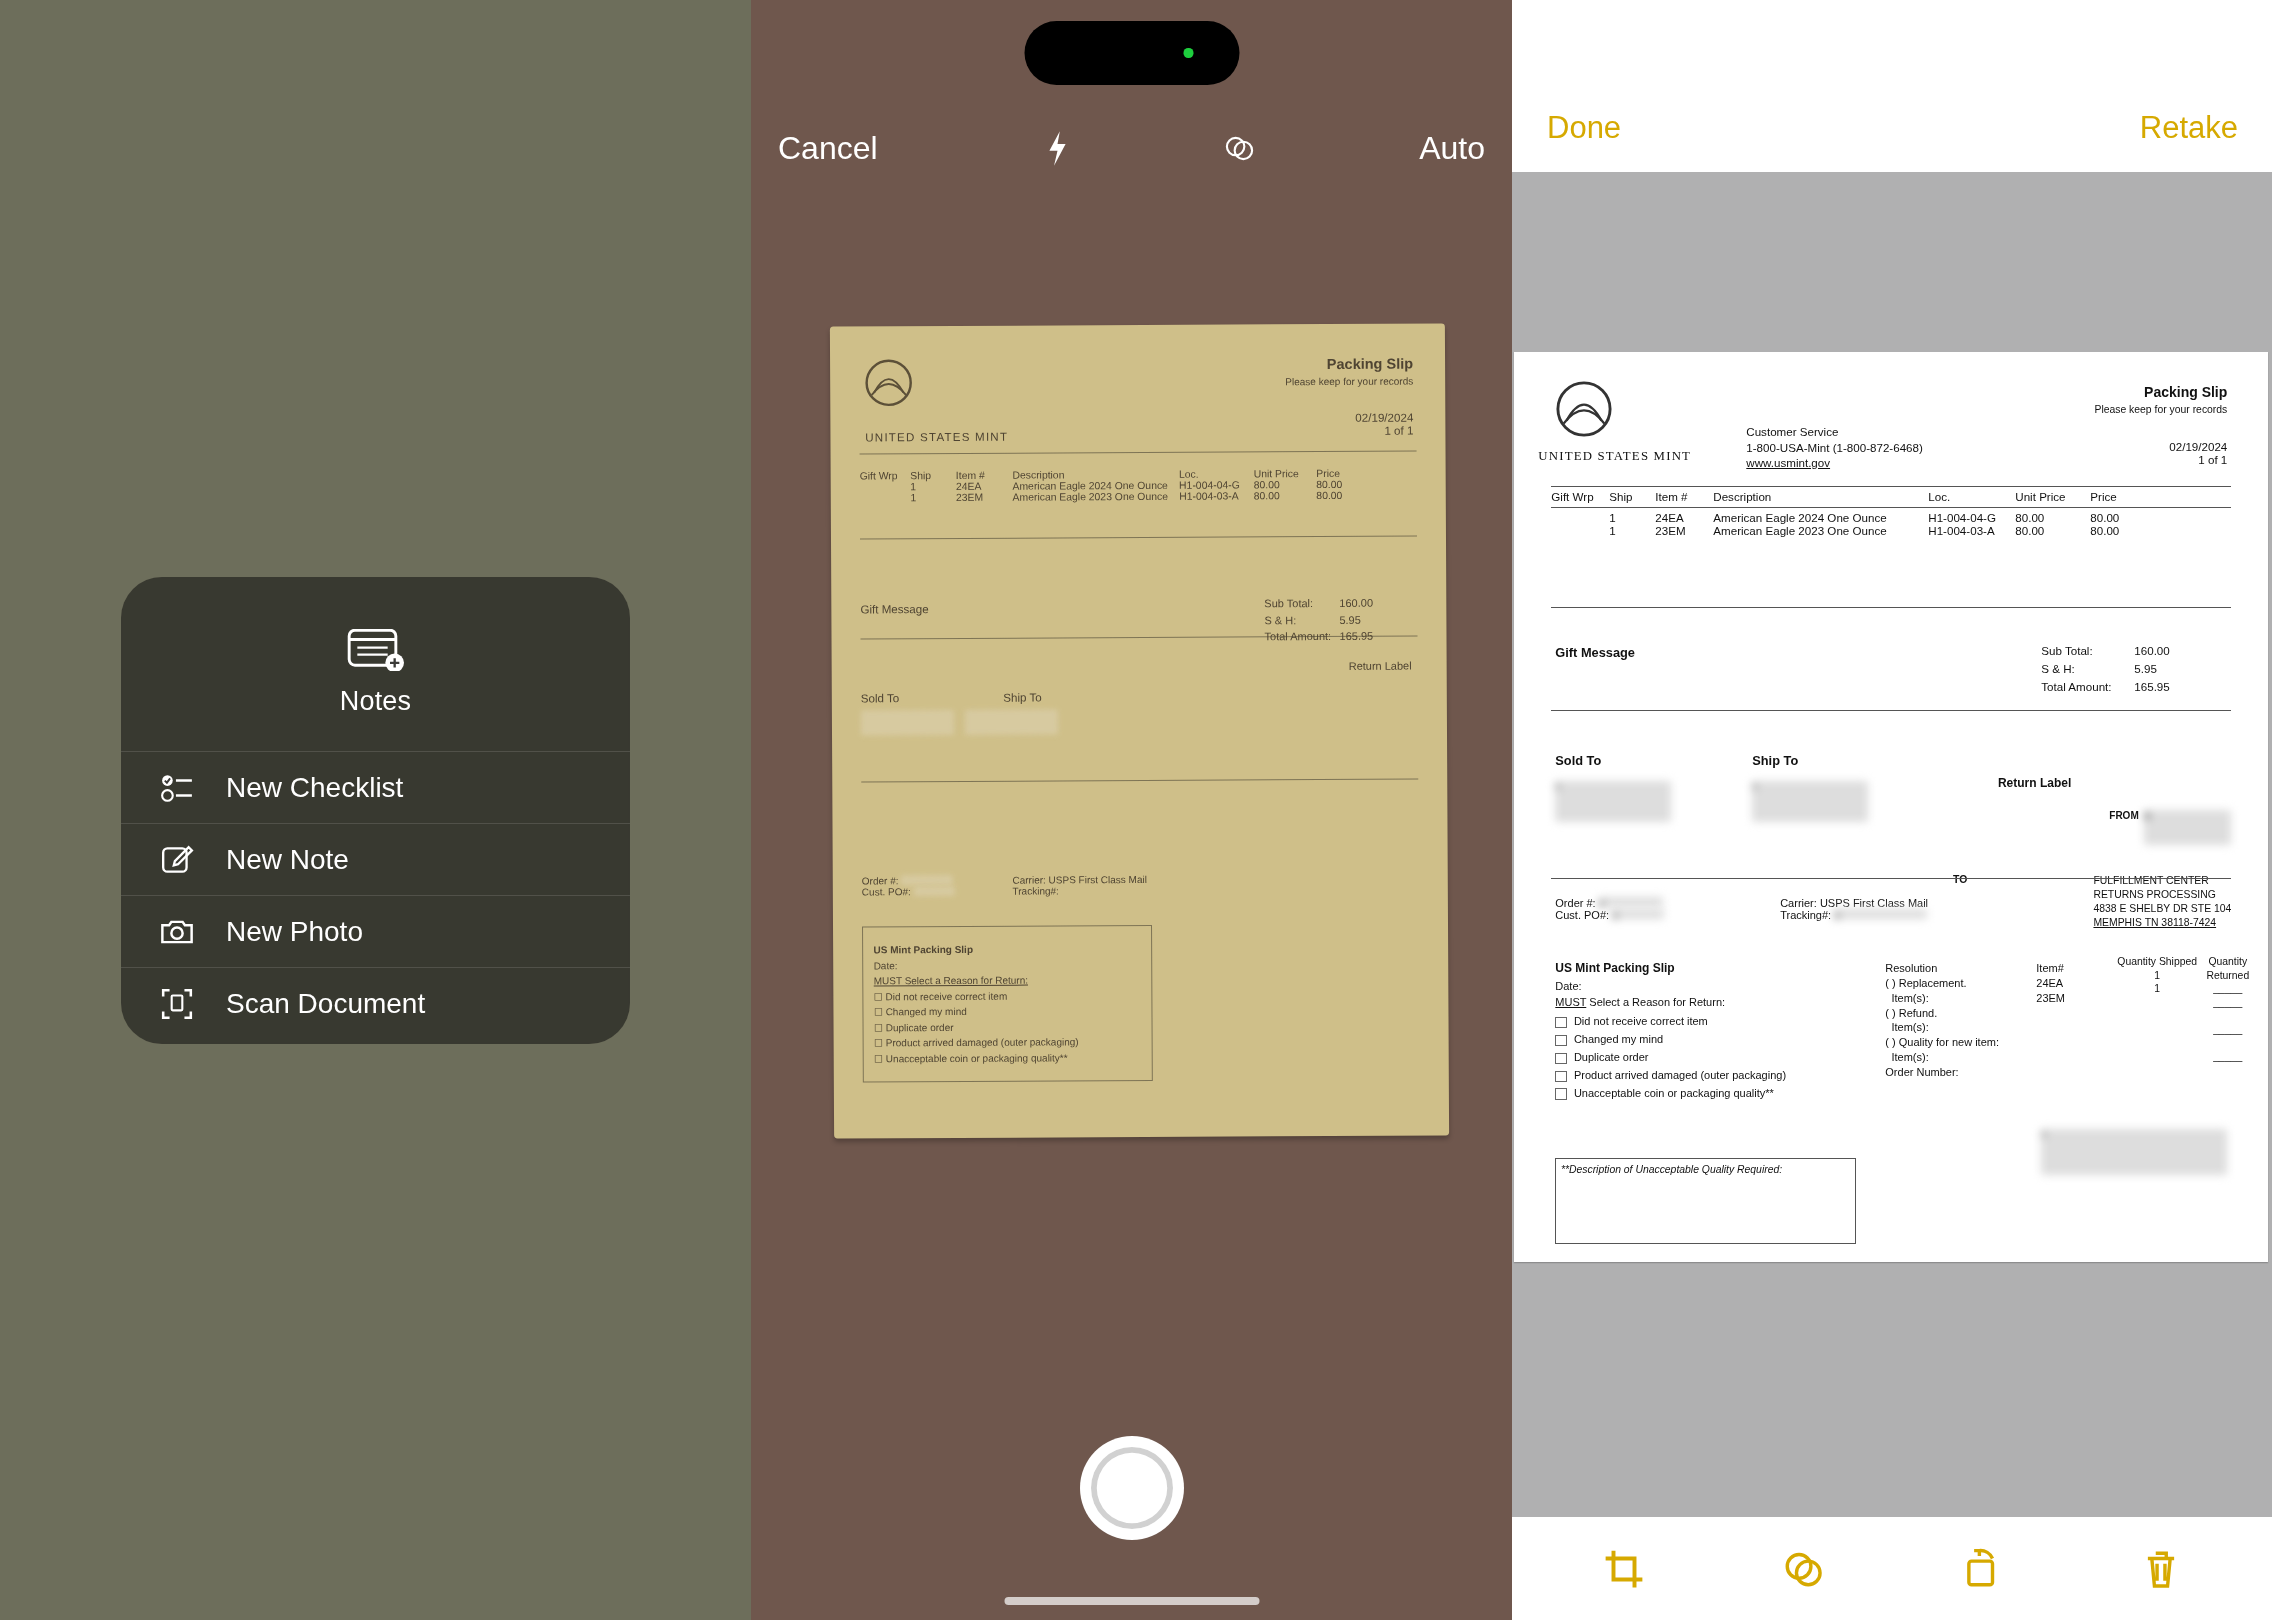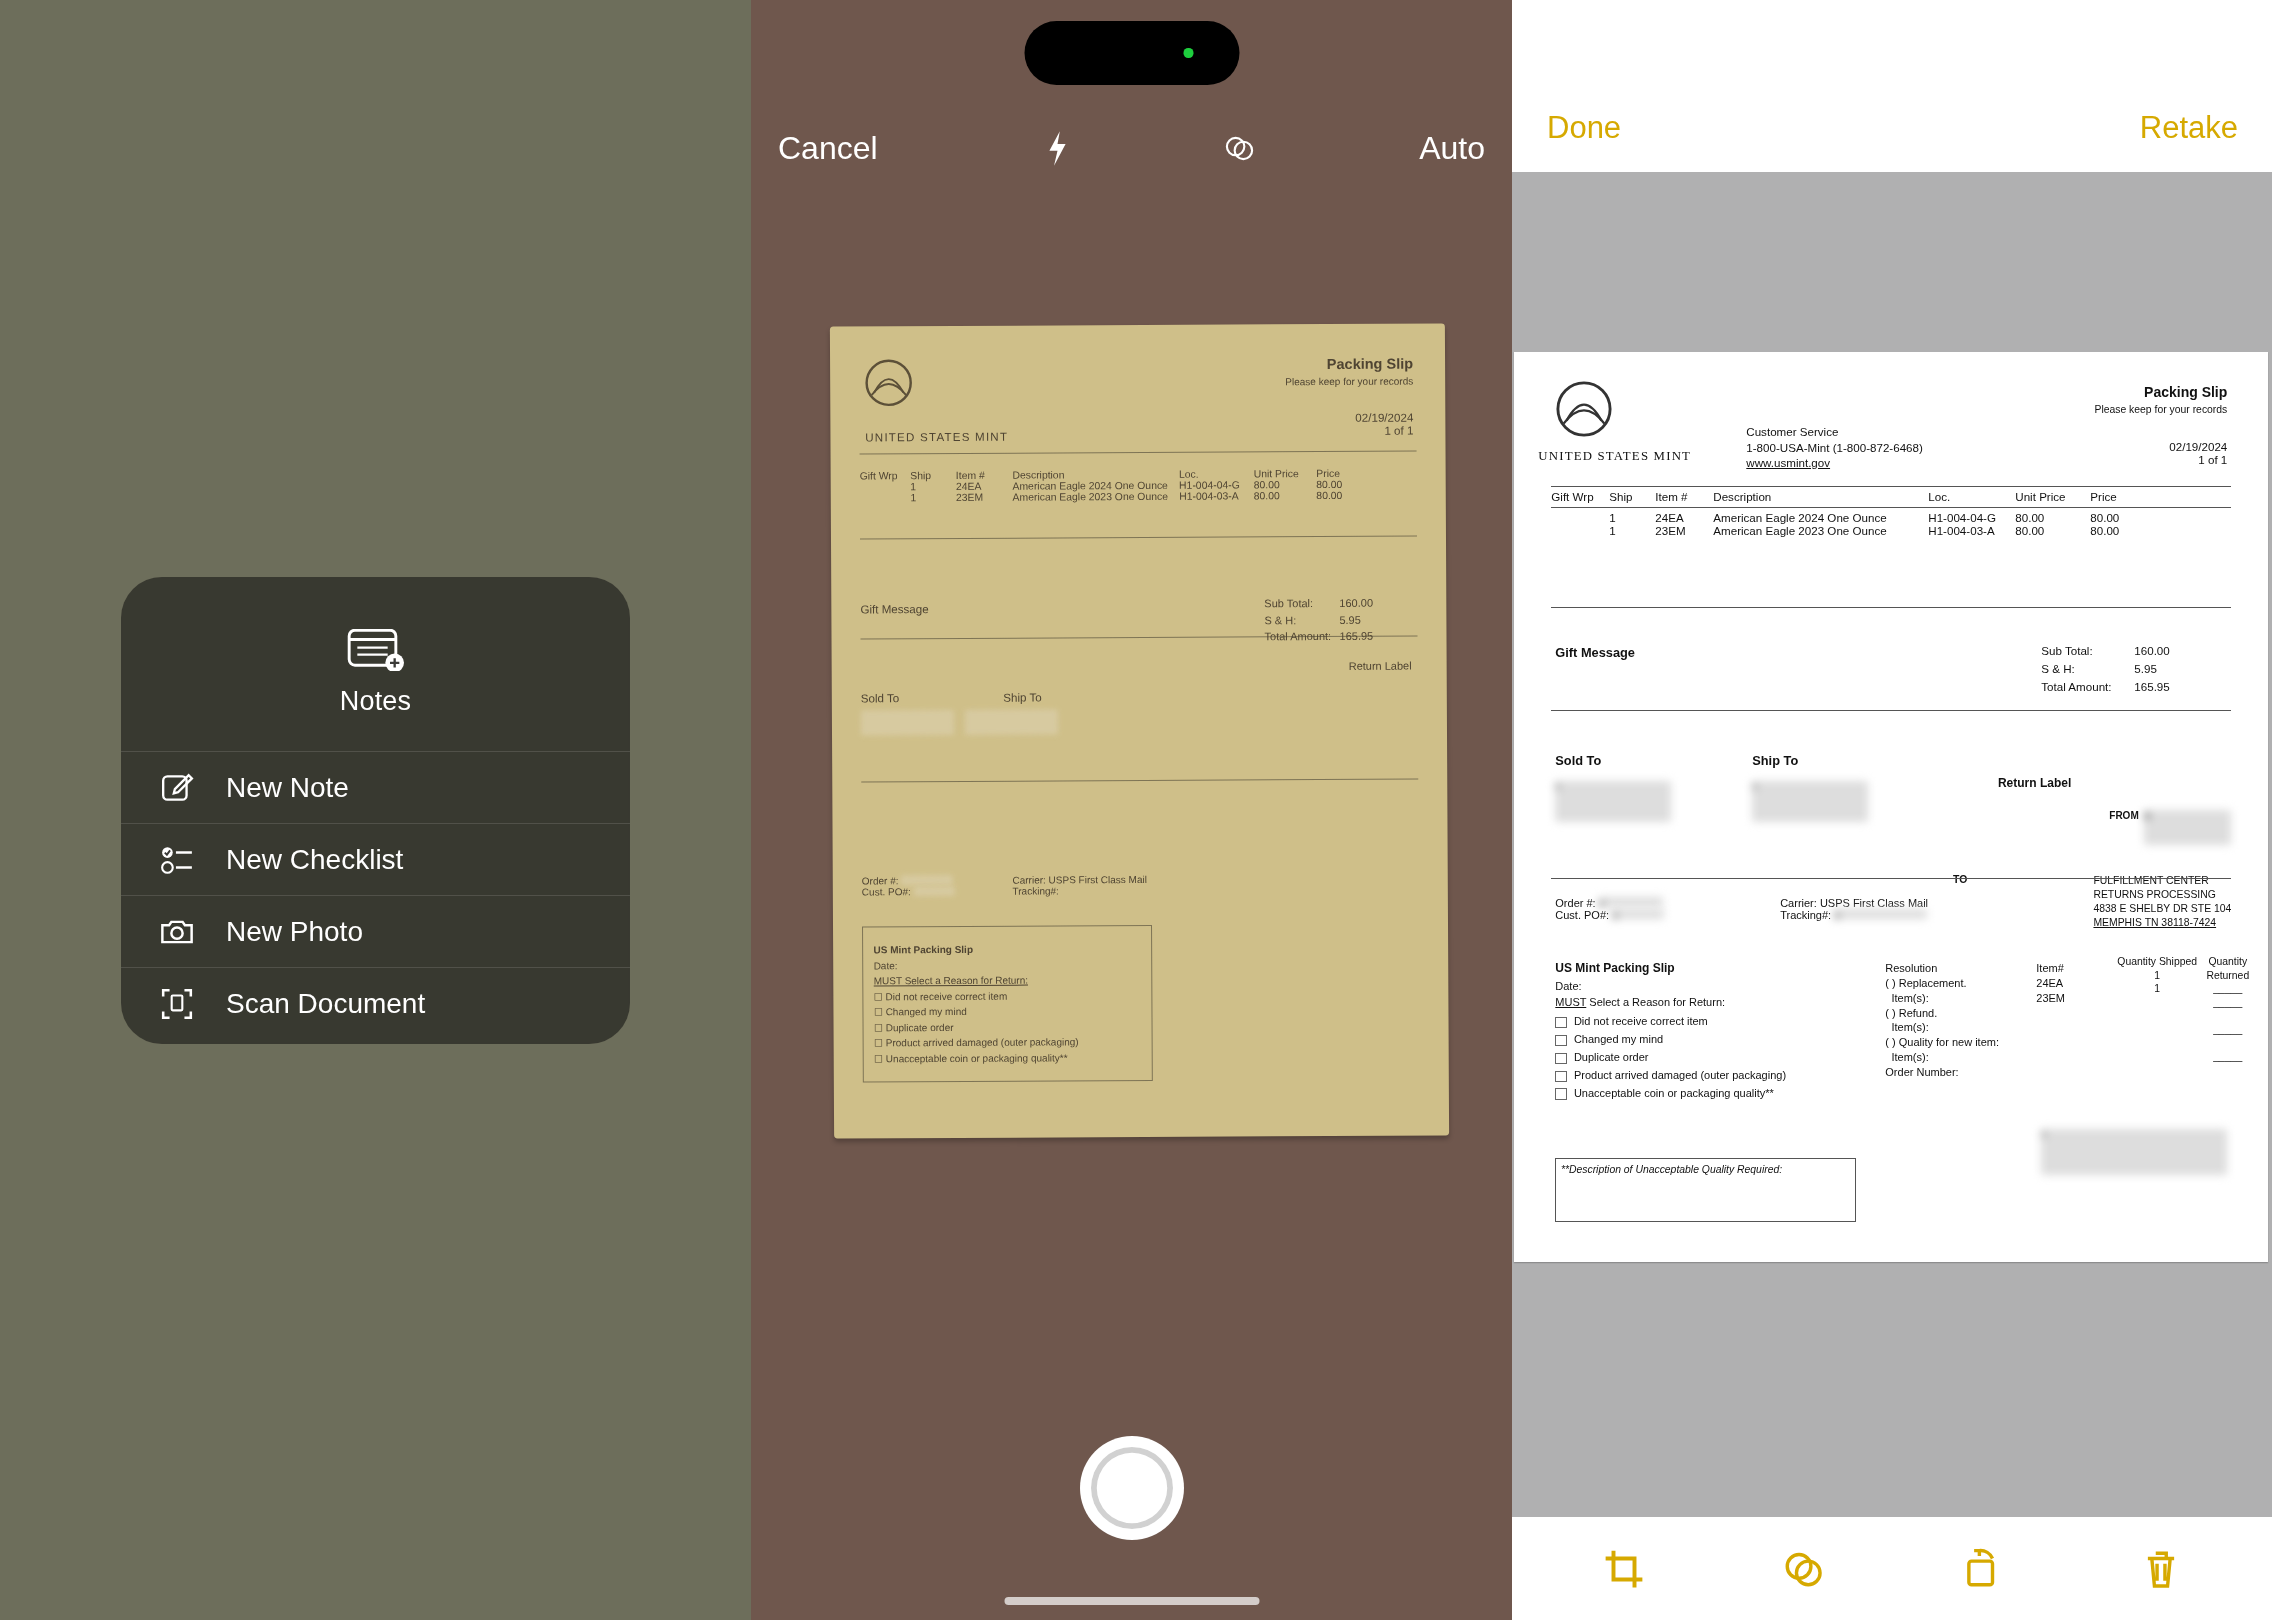--- a/index.html
+++ b/index.html
@@ -125,21 +125,21 @@
   .p3-doc .retbox{ position:absolute; left:41px; top:609px; width:307px;}
   .p3-doc .retbox .title{font-size:12px; font-weight:600; margin-bottom:4.6px;}
   .p3-doc .retbox .must{font-size:11px; margin-bottom:7px;}
   .p3-doc .retbox .must u{text-decoration:underline;}
   .p3-doc .retbox .opt{display:flex; align-items:flex-start; gap:7px; font-size:11px; margin-bottom:4.6px;}
   .p3-doc .retbox .chk{width:11.6px; height:11.6px; border:0.6px solid #666; margin-top:1.7px; flex:0 0 11.6px;}
   .p3-doc .resol{position:absolute; left:371px; top:609px; font-size:11px; line-height:1.35;}
   .p3-doc .itemcol{position:absolute; left:522px; top:609px; font-size:11px; line-height:1.35;}
   .p3-doc .qcol{position:absolute; left:603px; top:603px; font-size:10.4px; line-height:1.3; text-align:center;}
   .p3-doc .qcol2{position:absolute; left:673px; top:603px; font-size:10.4px; line-height:1.3; text-align:center;}
-  .p3-doc .desc{position:absolute; left:41px; top:806px; width:301px; height:64px; border:1.2px solid #555; font-size:10.4px; padding:4.6px; font-style:italic;}
+  .p3-doc .desc{position:absolute; left:41px; top:806px; width:301px; height:86px; border:1.2px solid #555; font-size:10.4px; padding:4.6px; font-style:italic;}
   .p3-doc .blur { filter: blur(4px); background:#ddd; border-radius:2.3px; display:inline-block;}
 
   .p3-bottom{ position:absolute; bottom:0; left:0; right:0; height:104px; background:#fff; display:flex; align-items:center; justify-content:space-around; padding:0 23px;}
   .p3-bottom svg{ width:42px; height:42px; }
 </style>
 </head>
 <body>
 
 <div class="panel1">
   <div class="menu">
@@ -151,37 +151,37 @@
         <line x1="8" y1="22" x2="34" y2="22" stroke="#fff" stroke-width="2"></line>
         <circle cx="40" cy="29" r="8" fill="#fff"></circle>
         <line x1="40" y1="25" x2="40" y2="33" stroke="#3a3a37" stroke-width="2"></line>
         <line x1="36" y1="29" x2="44" y2="29" stroke="#3a3a37" stroke-width="2"></line>
       </svg>
       <div class="menu-title">Notes</div>
     </div>
     <div class="menu-item">
       <span class="ico">
         <svg viewBox="0 0 32 32">
-            <rect x="3" y="5" width="22" height="22" rx="4" fill="none" stroke="#fff" stroke-width="2.2"></rect>
-            <path d="M27 4 L30 7 L17 20 L13 21 L14 17 Z" fill="none" stroke="#fff" stroke-width="2.2"></path>
-          </svg>
-      </span>
-      <span>New Note</span>
-    </div>
-    <div class="menu-item">
-      <span class="ico">
-        <svg viewBox="0 0 32 32">
             <circle cx="7" cy="9" r="5" fill="#fff"></circle>
             <path d="M4.5 9 L6.5 11 L9.5 7" stroke="#3a3a37" stroke-width="1.8" fill="none"></path>
             <circle cx="7" cy="23" r="5" fill="none" stroke="#fff" stroke-width="2"></circle>
             <line x1="15" y1="9" x2="30" y2="9" stroke="#fff" stroke-width="2.4"></line>
             <line x1="15" y1="23" x2="30" y2="23" stroke="#fff" stroke-width="2.4"></line>
           </svg>
       </span>
       <span>New Checklist</span>
+    </div>
+    <div class="menu-item">
+      <span class="ico">
+        <svg viewBox="0 0 32 32">
+            <rect x="3" y="5" width="22" height="22" rx="4" fill="none" stroke="#fff" stroke-width="2.2"></rect>
+            <path d="M27 4 L30 7 L17 20 L13 21 L14 17 Z" fill="none" stroke="#fff" stroke-width="2.2"></path>
+          </svg>
+      </span>
+      <span>New Note</span>
     </div>
     <div class="menu-item">
       <span class="ico">
         <svg viewBox="0 0 32 24">
             <path d="M3 6 H9 L11 3 H21 L23 6 H29 V21 H3 Z" fill="none" stroke="#fff" stroke-width="2.2"></path>
             <circle cx="16" cy="13" r="5" fill="none" stroke="#fff" stroke-width="2.2"></circle>
           </svg>
       </span>
       <span>New Photo</span>
     </div>

